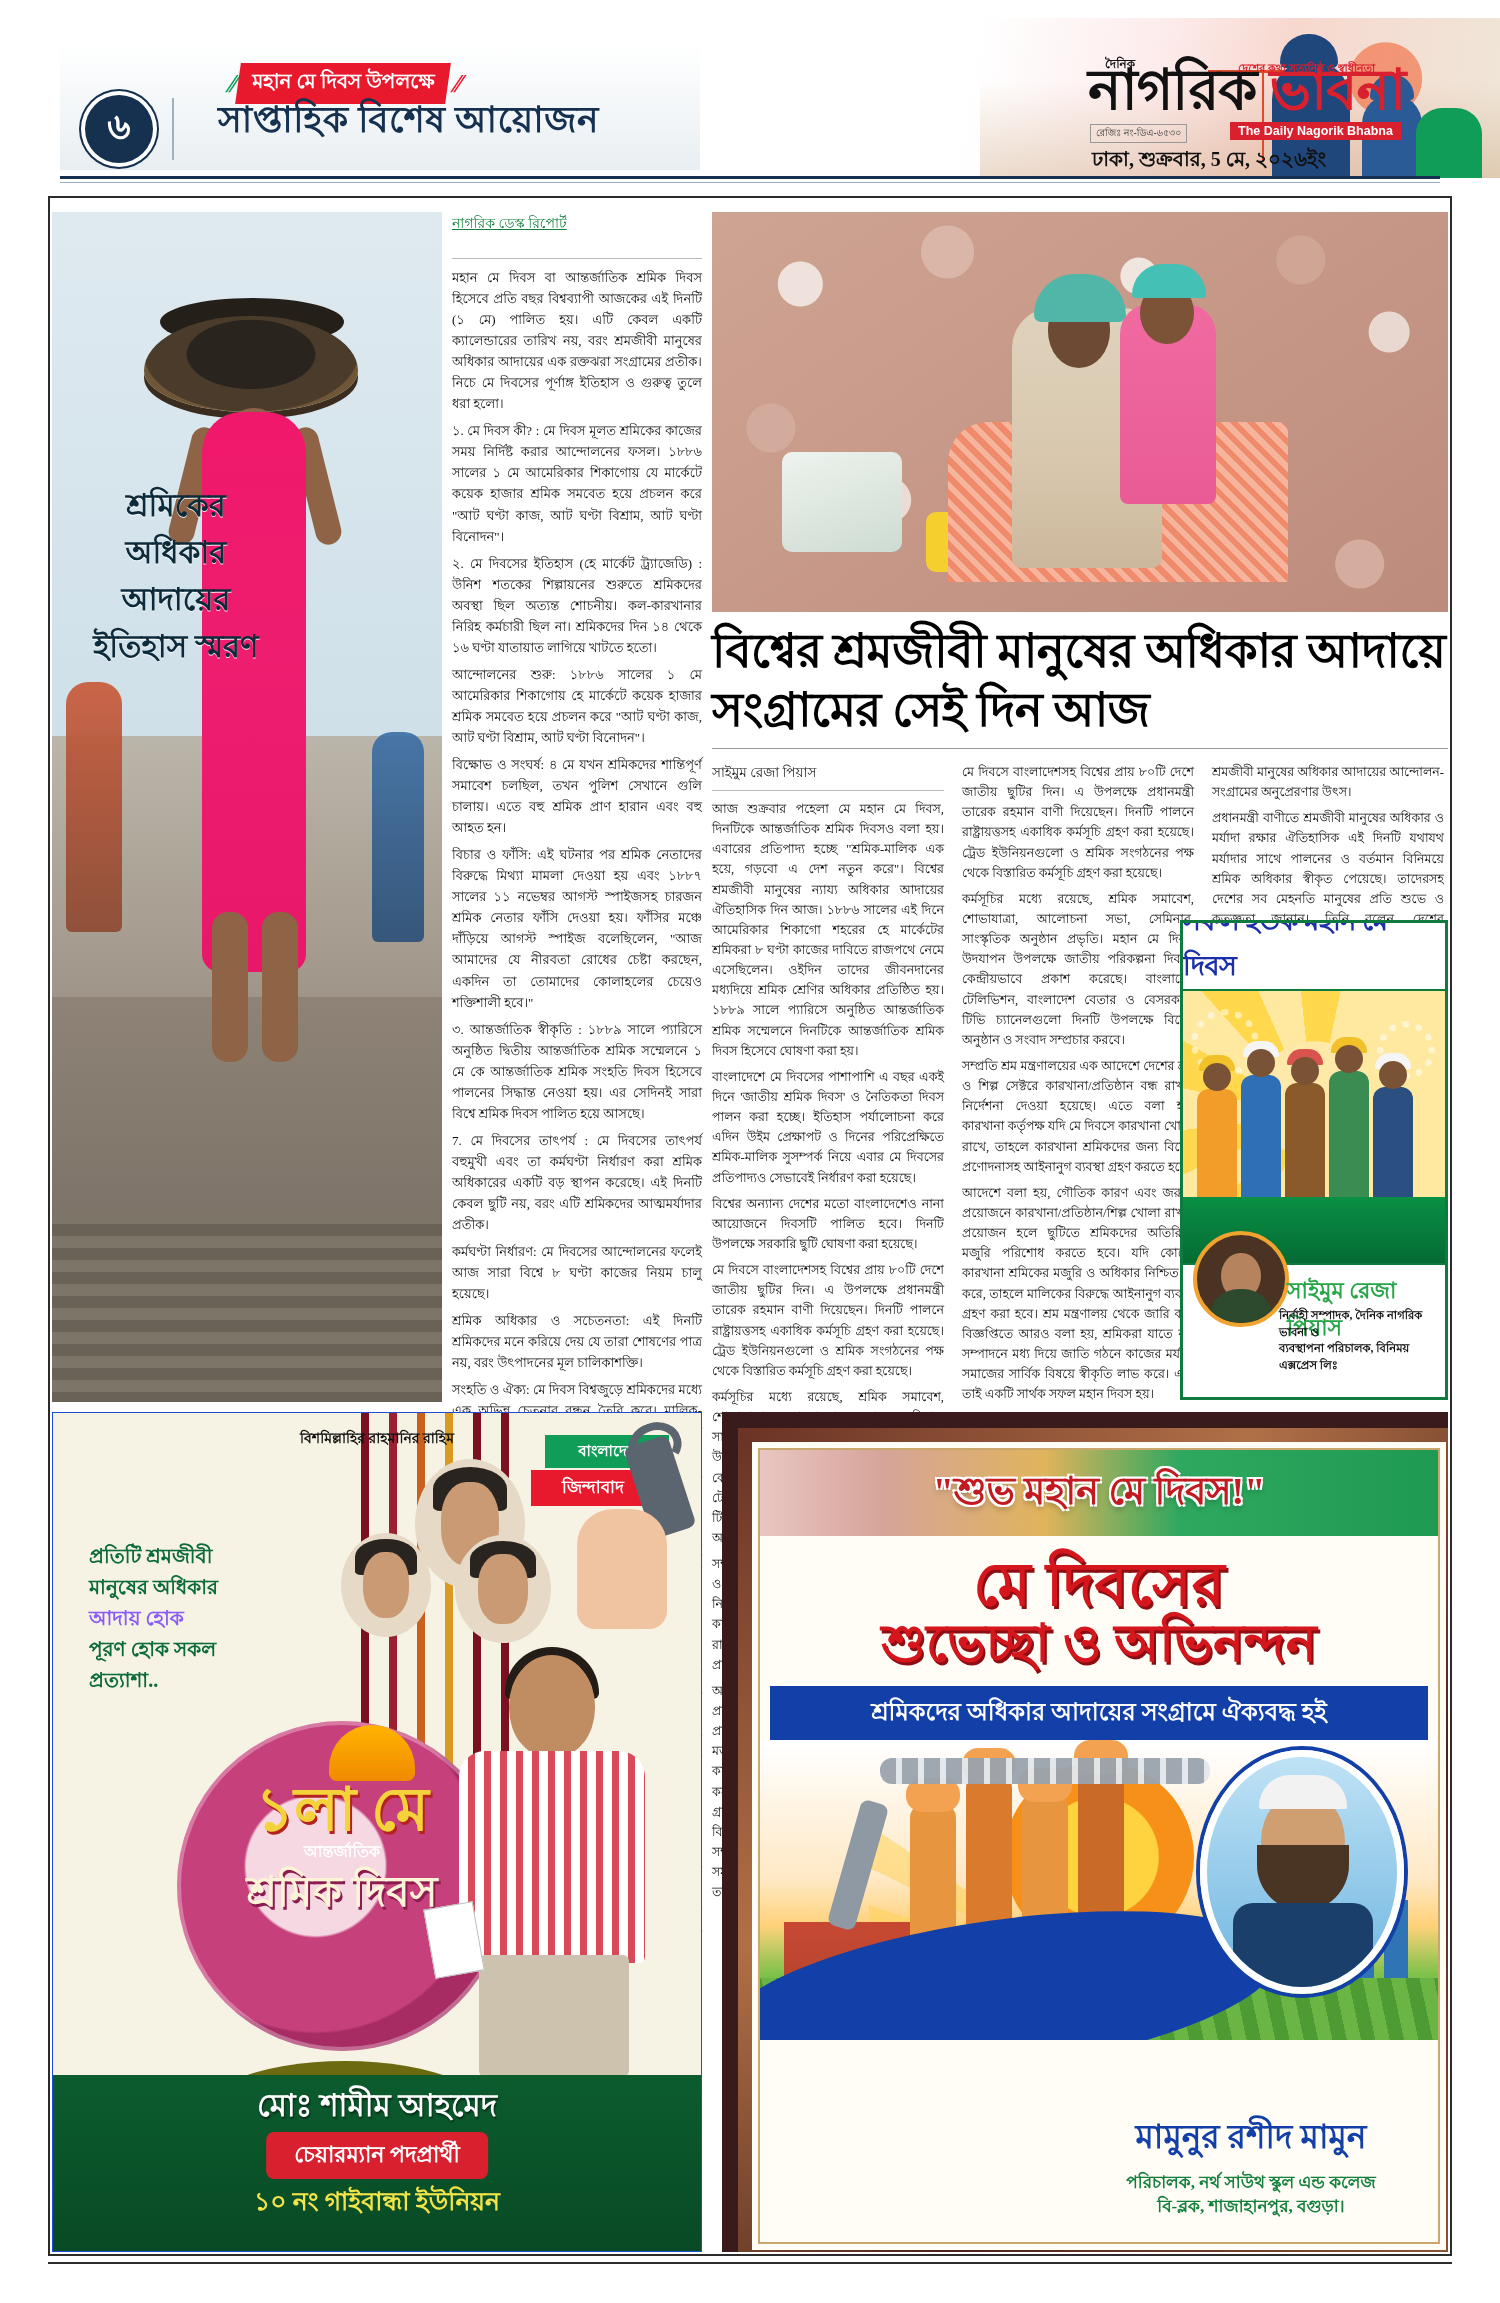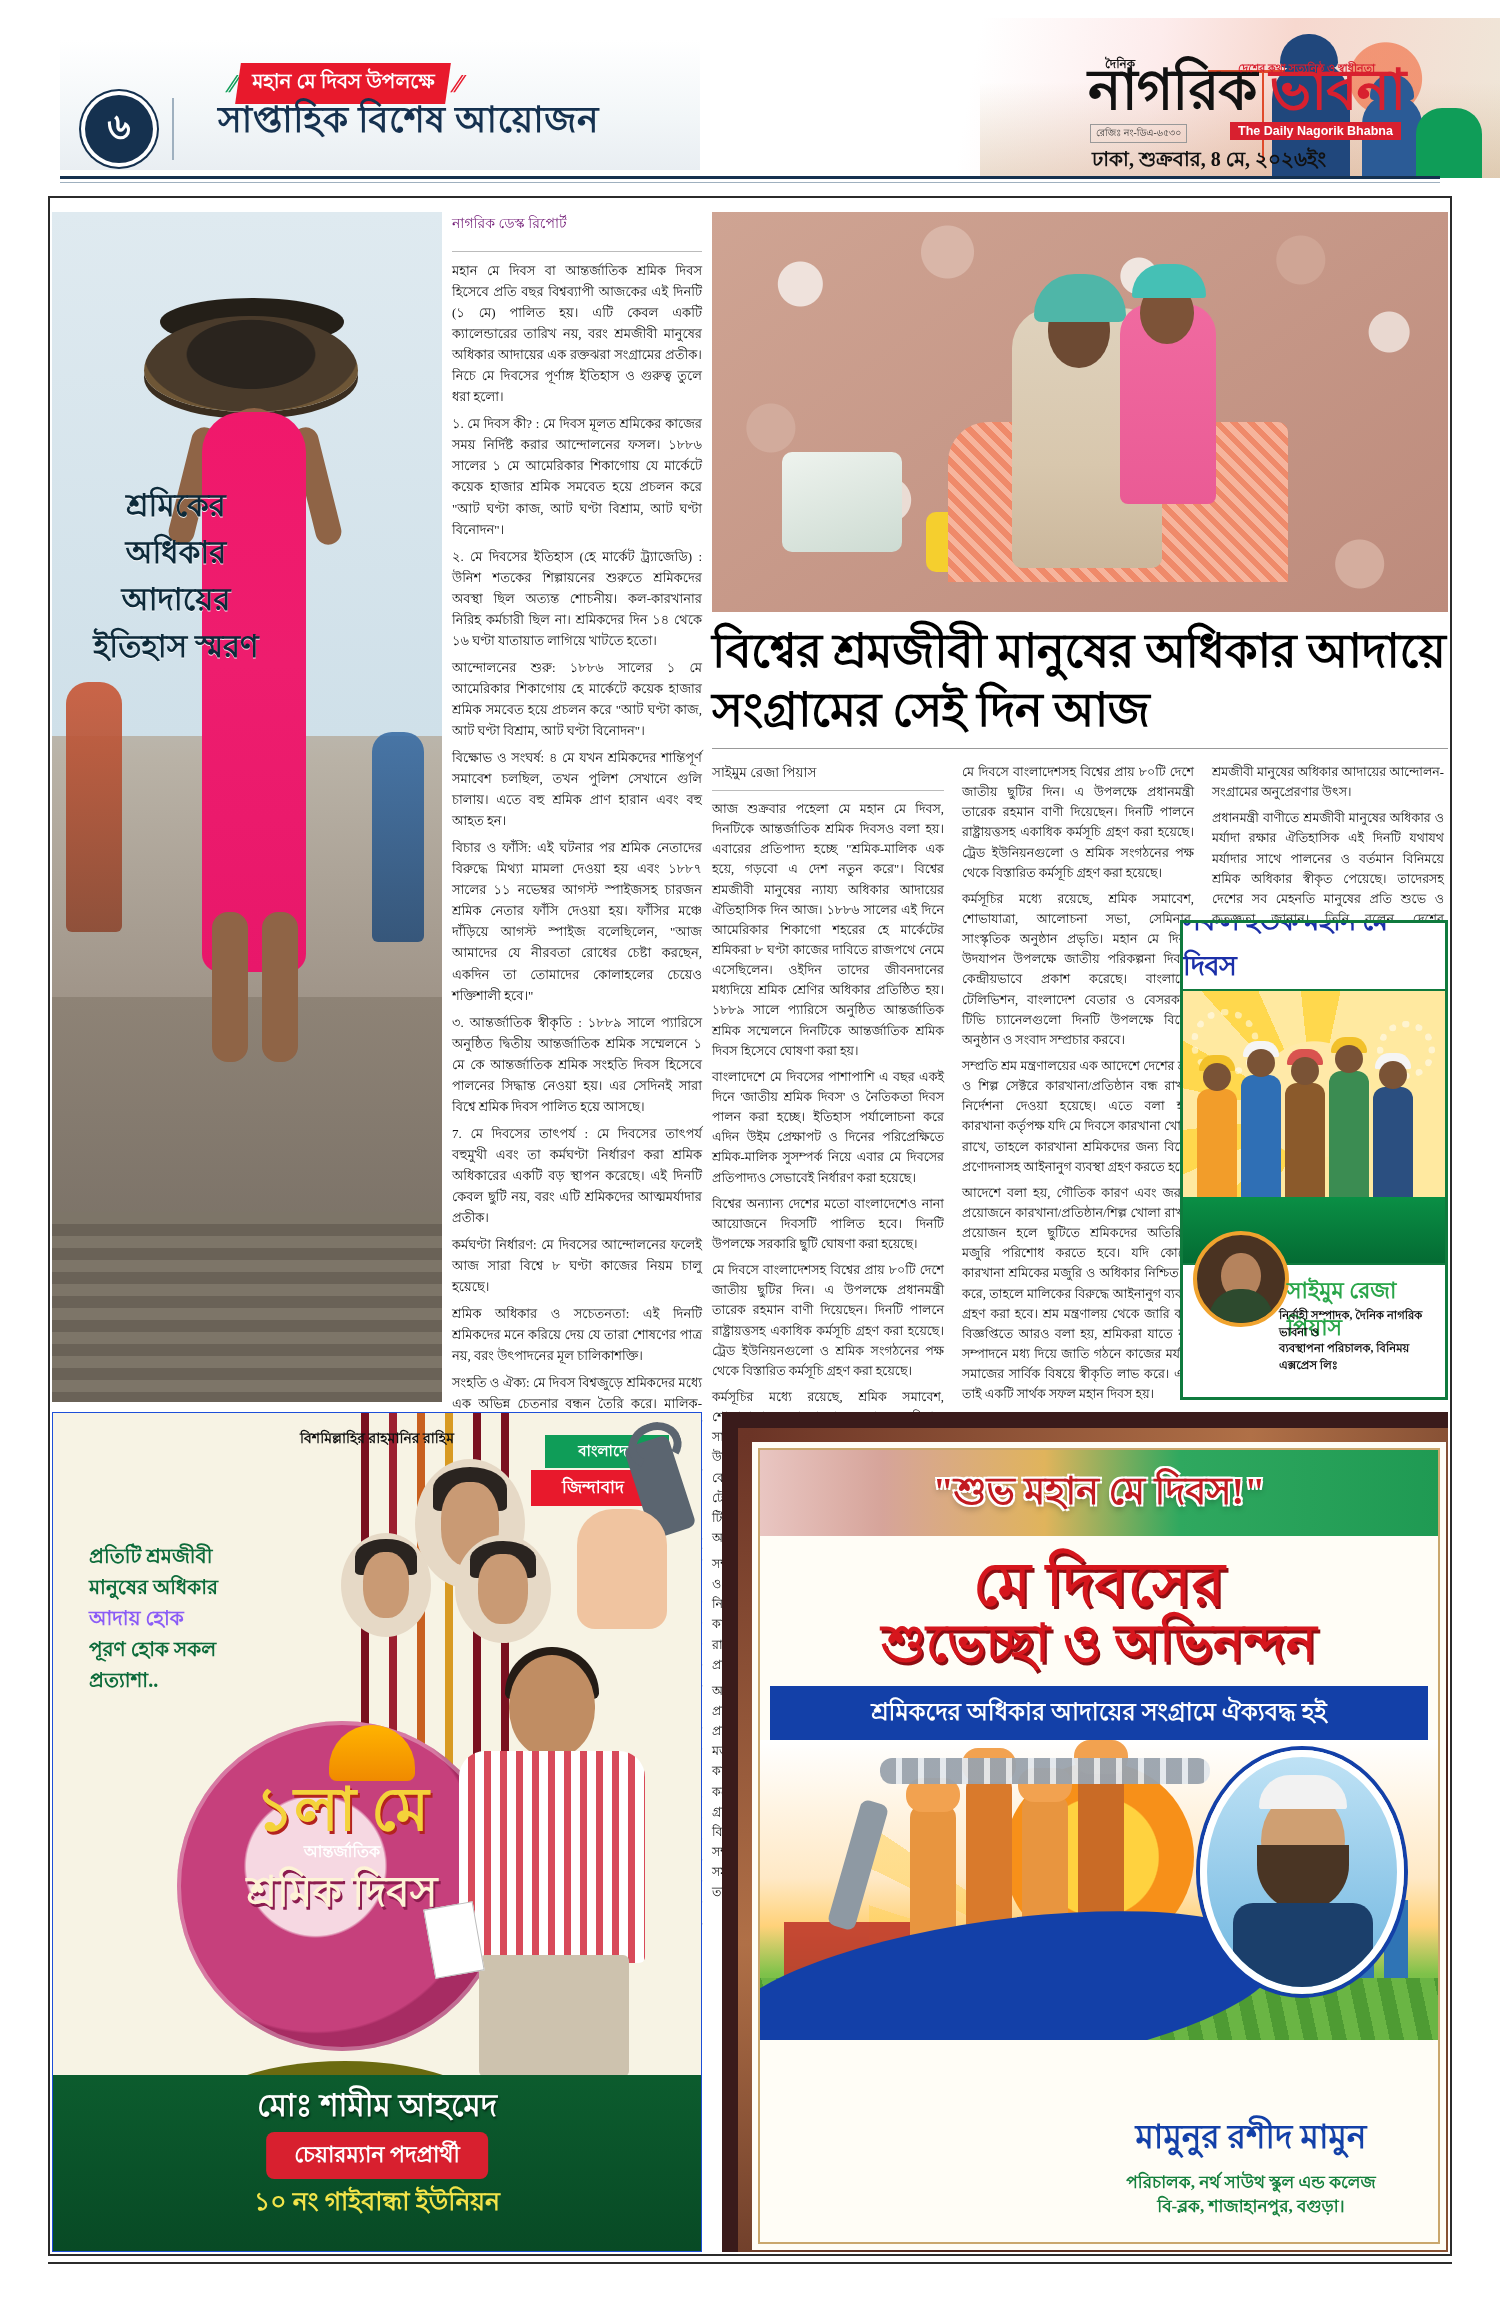--- a/index.html
+++ b/index.html
@@ -89,21 +89,21 @@
   .lp-leg.r{left:210px;}
   .lp-extra{position:absolute;left:14px;top:470px;width:56px;height:250px;
     background:linear-gradient(180deg,#c95a3a,#8d4a33);border-radius:22px 22px 6px 6px;opacity:.92;}
   .lp-extra2{position:absolute;right:18px;top:520px;width:52px;height:210px;
     background:linear-gradient(180deg,#3b6ea5,#2a4f78);border-radius:20px 20px 6px 6px;opacity:.9;}
   .lp-overlay{position:absolute;left:24px;top:270px;width:200px;color:#0d2a3a;font-weight:bold;
     font-size:31px;line-height:1.52;text-align:center;text-shadow:0 1px 0 rgba(255,255,255,.85);font-family:Liberation Serif, serif;}
 
   
   .col-lead{position:absolute;left:452px;top:212px;width:250px;height:1190px;}
-  .byline-top{font-size:14px;color:#701a75;padding-bottom:15px;border-bottom:1px solid #bbb;margin-bottom:8px;}
+  .byline-top{font-size:14px;color:#15803d;padding-bottom:22px;border-bottom:1px solid #bbb;margin-bottom:8px;text-decoration:underline;}
   .col-lead p{margin:0 0 6px 0;font-size:13px;line-height:1.62;text-align:justify;color:#111;
     text-justify:inter-word;}
 
   
   .top-photo{position:absolute;left:712px;top:212px;width:736px;height:400px;overflow:hidden;
     background:linear-gradient(160deg,#d9b7ac 0%,#caa093 35%,#bf9183 70%,#b58577 100%);}
   .tp-rubble{position:absolute;inset:0;
     background:
       radial-gradient(circle at 12% 18%,#efe2dc 0 22px,transparent 23px),
       radial-gradient(circle at 32% 10%,#d9b6a8 0 26px,transparent 27px),
@@ -343,21 +343,21 @@
     </div>
 
     <div class="paper-sub">দৈনিক</div>
     <div class="paper-name">
       <span>নাগরিক</span>
       <span class="red">ভাবনা</span>
     </div>
     <div class="paper-tag">দেশের কথা সত্যনিষ্ঠ ও স্বাধীনতা</div>
     <div class="paper-reg">রেজিঃ নং-ডিএ-৬৫৩০</div>
     <div class="paper-eng">The Daily Nagorik Bhabna</div>
-    <div class="paper-date">ঢাকা, শুক্রবার, 8 মে, ২০২৬ইং</div>
+    <div class="paper-date">ঢাকা, শুক্রবার, 5 মে, ২০২৬ইং</div>
 
     <div class="mh-rule"></div>
     <div class="mh-rule2"></div>
   </div>
 
   <div class="frame"></div>
 
   <div class="lead-photo">
     <div class="lp-sky"></div>
     <div class="lp-ground"></div>

